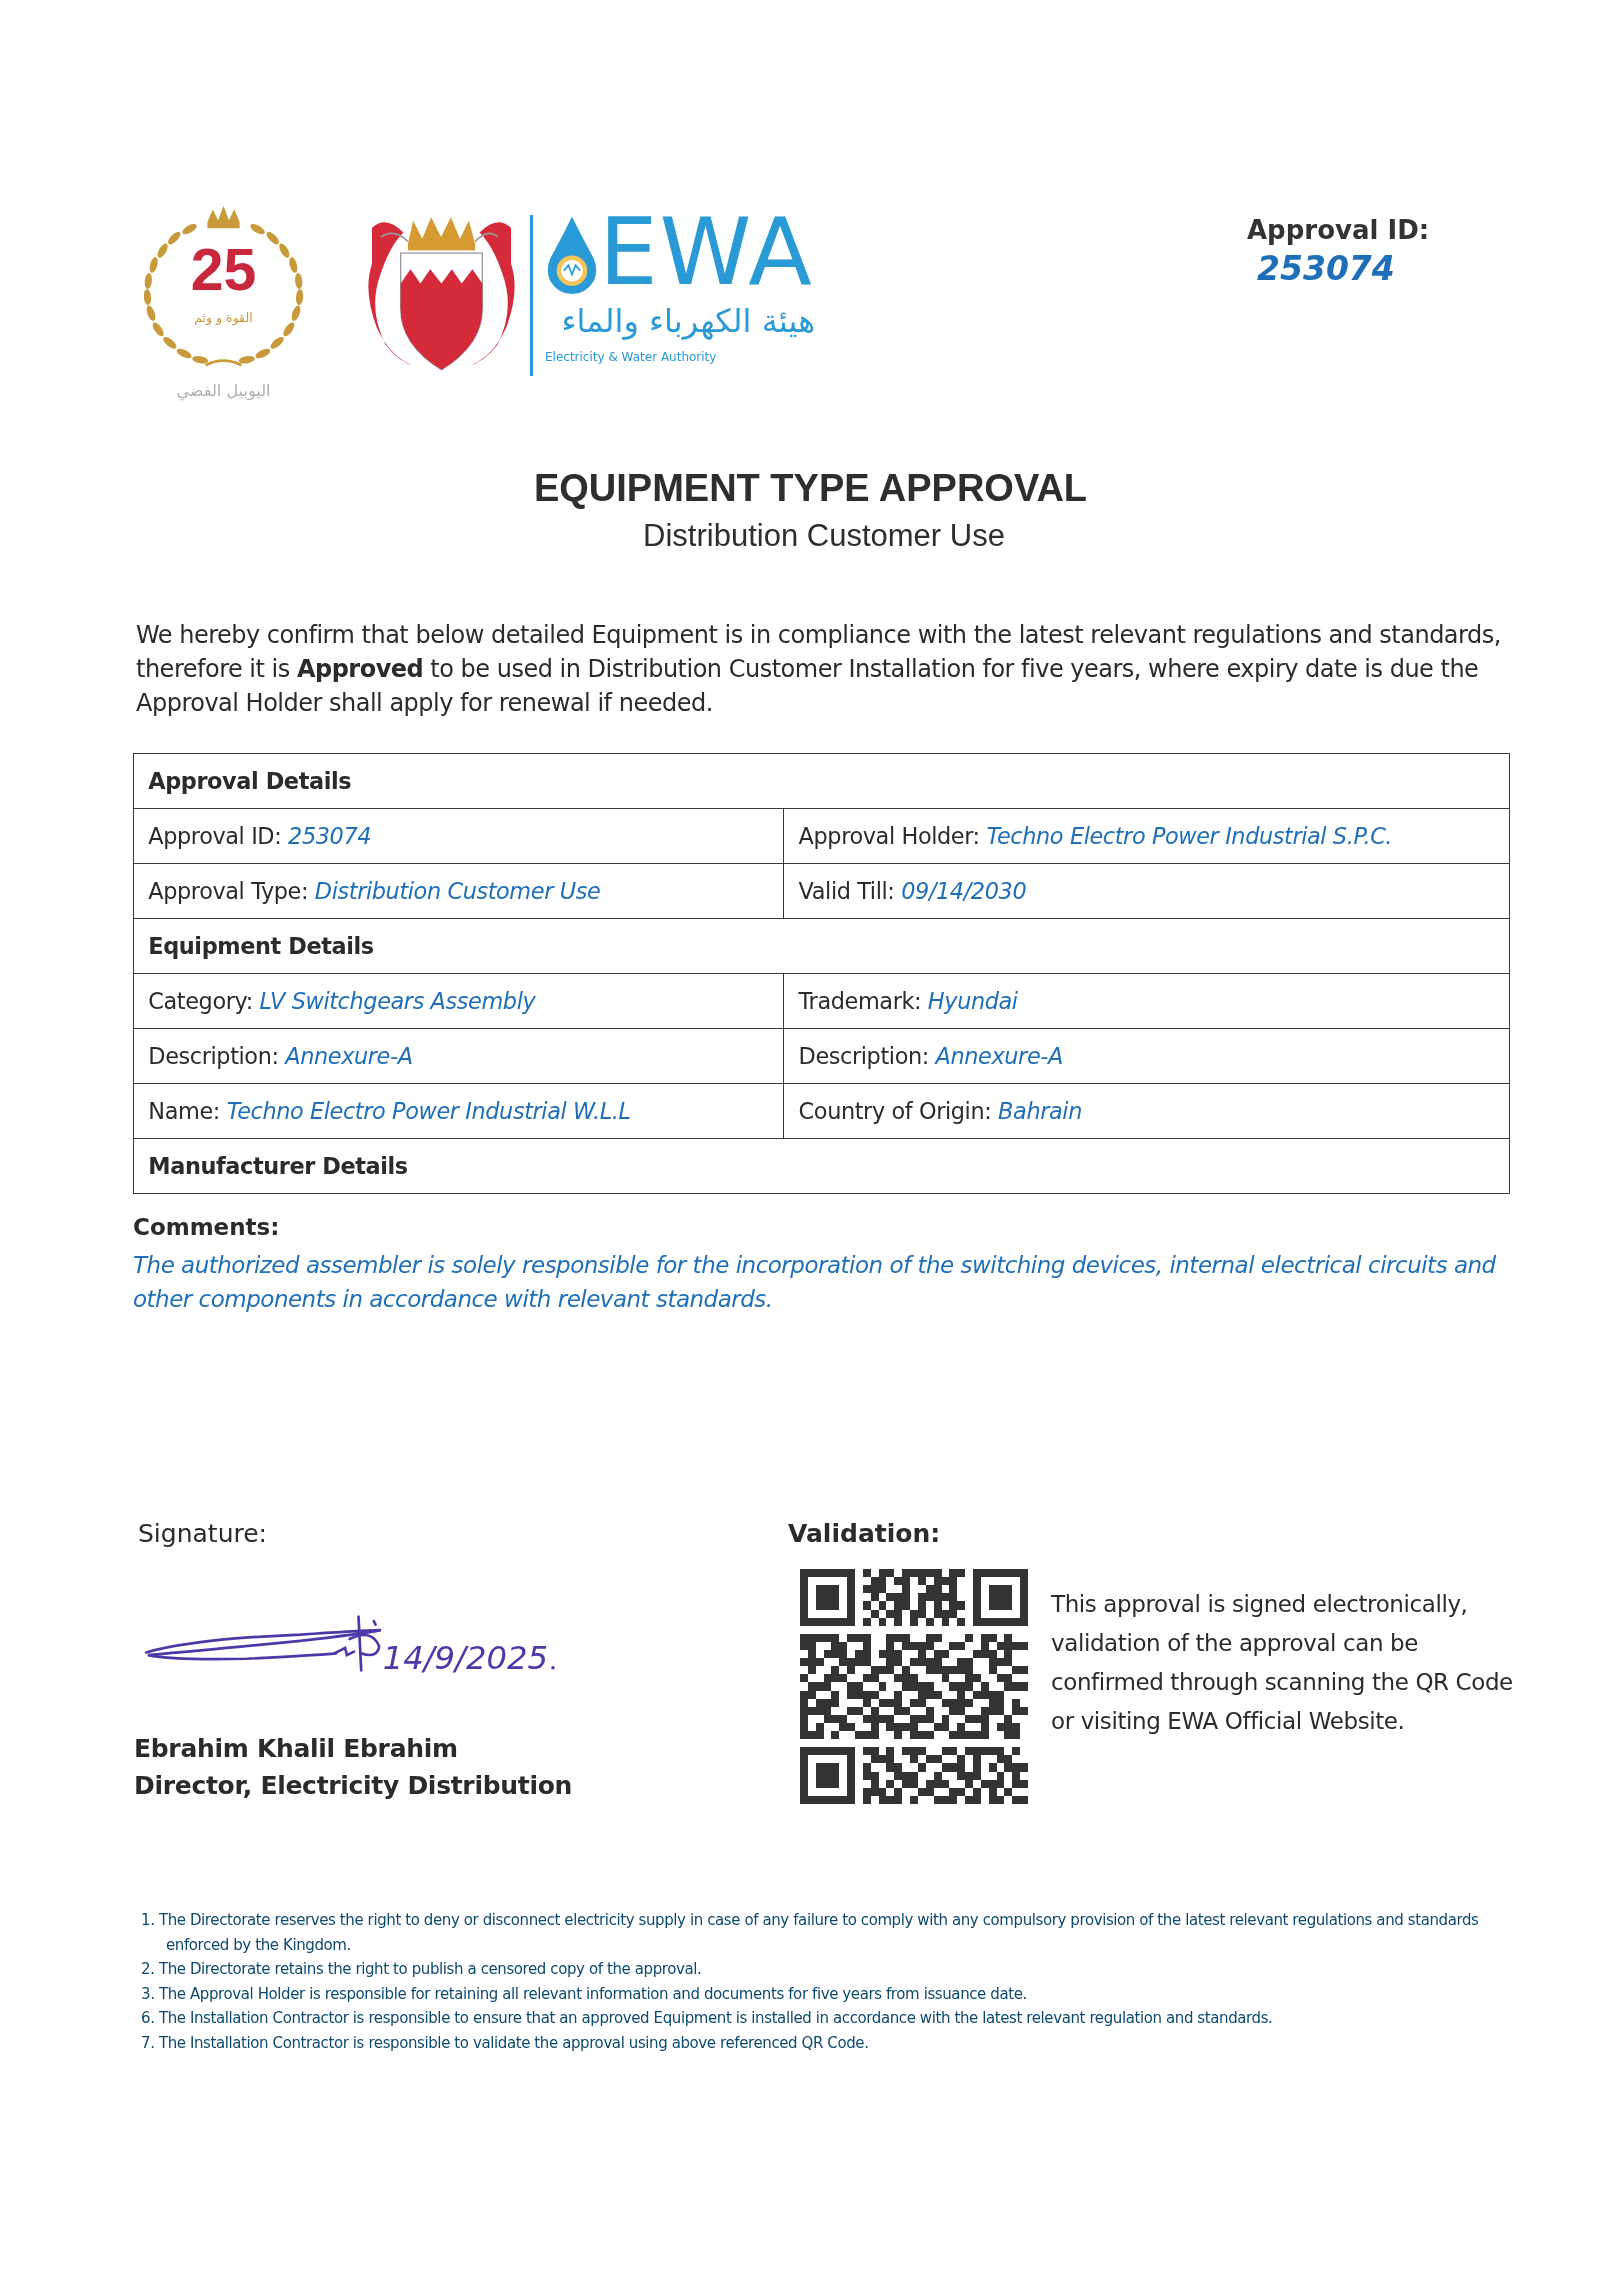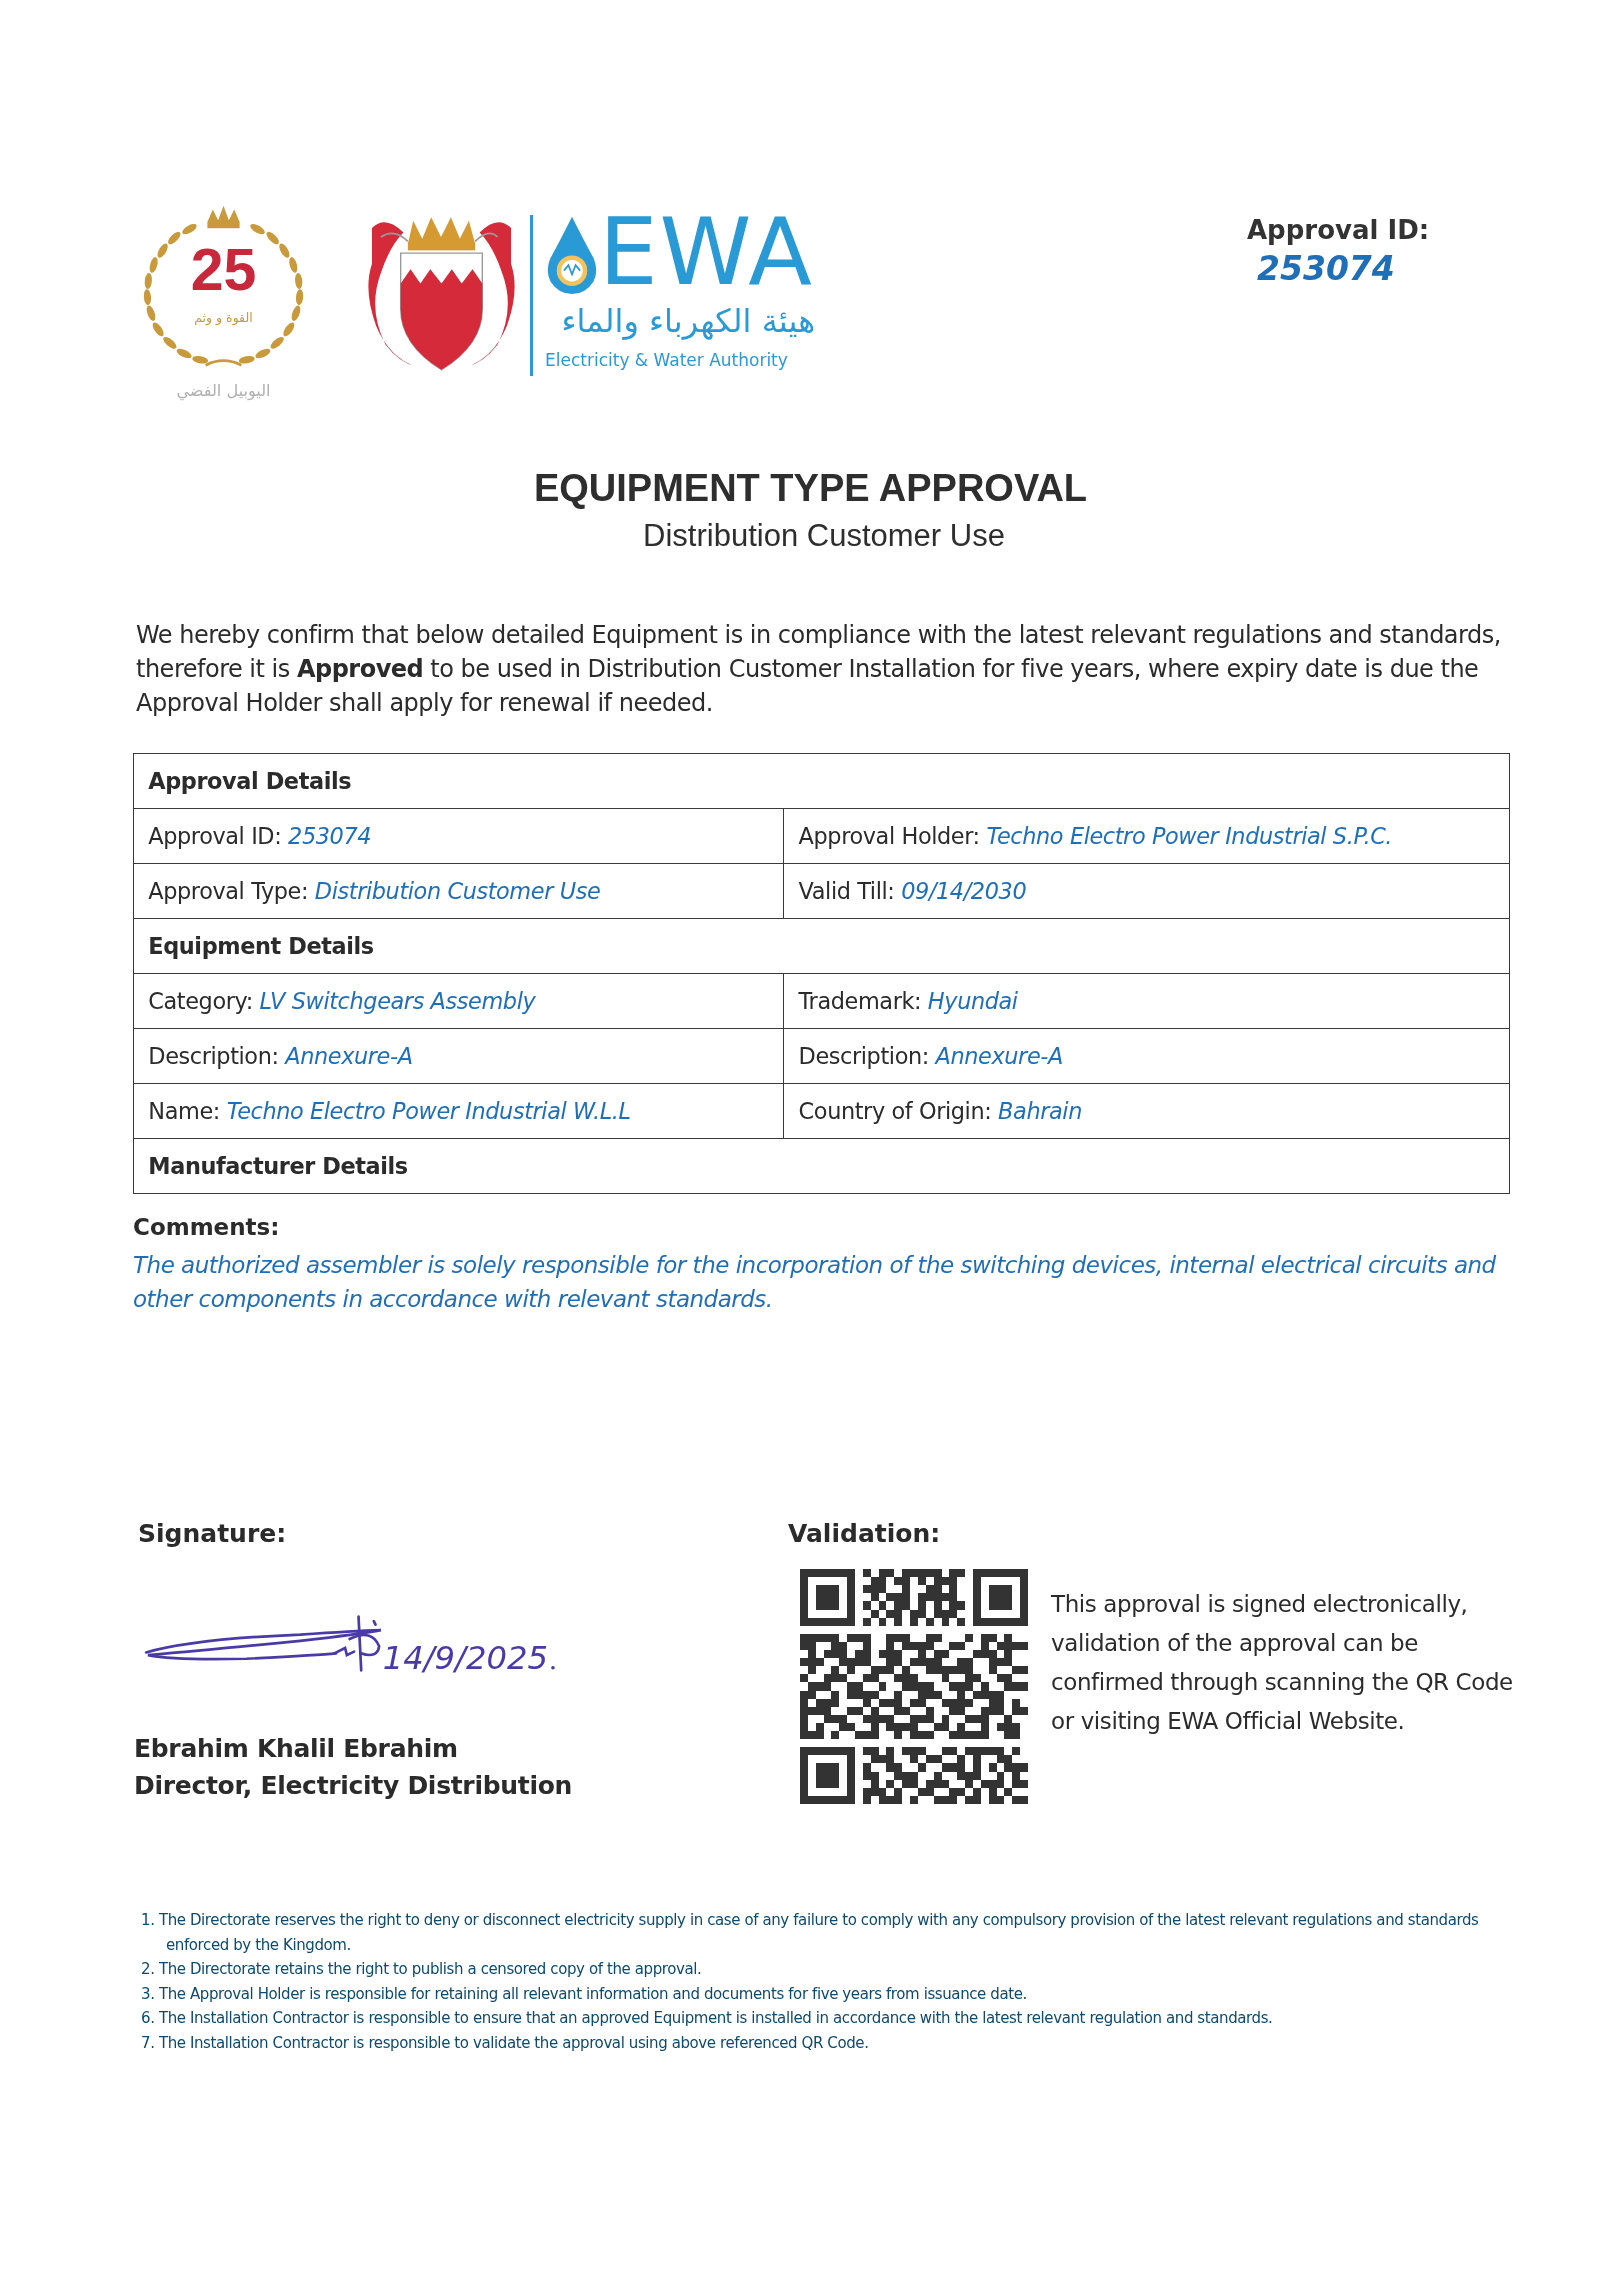--- a/index.html
+++ b/index.html
@@ -10,21 +10,21 @@
   
   .logo25 { left: 134px; top: 204px; width: 179px; height: 206px; }
   .coat { left: 363px; top: 210px; width: 157px; height: 166px; }
   .ewa-divider { left: 530px; top: 215px; width: 2.7px; height: 161px; background: #2a9ad6; }
   .ewa-block { left: 545px; top: 211px; width: 287px; height: 170px; }
   .ewa-word { position: absolute; left: 54px; top: -5.4px; font-size: 93px; color: #2a9ad6;
               font-family: "DejaVu Sans", sans-serif; font-weight: normal; letter-spacing: 1.8px; line-height: 1; }
   .ewa-drop { position: absolute; left: 0; top: 3.6px; width: 54px; height: 79px; }
   .ewa-arabic { position: absolute; left: 0; top: 91px; width: 270px; 
                 font-size: 32px; color: #2a9ad6; font-family: "DejaVu Sans", sans-serif; direction: rtl; }
-  .ewa-en { position: absolute; left: 0; top: 139px; font-size: 17px; color: #2a9ad6;
+  .ewa-en { position: absolute; left: 0; top: 139px; font-size: 12px; color: #2a9ad6;
             font-family: "DejaVu Sans", sans-serif; white-space: nowrap; }
 
   .top-id-label { left: 1247px; top: 215px; font-size: 26px; font-weight: bold; color: #333;
                   font-family: "DejaVu Sans", sans-serif; }
   .top-id-value { left: 1257px; top: 249px; font-size: 33px; font-weight: bold; font-style: italic;
                   color: #1e6fb8; font-family: "DejaVu Sans", sans-serif; }
 
   
   .title { left: 0; width: 1621px; top: 467px; text-align: center; font-size: 38px; font-weight: bold;
            color: #2e2e2e; font-family: "Liberation Sans", sans-serif; }
@@ -45,21 +45,21 @@
   .details .lbl { color: #2b2b2b; }
   .details .val { color: #1e6fb8; font-style: italic; }
 
   
   .comments-label { left: 133px; top: 1214px; font-size: 23px; font-weight: bold; color: #2b2b2b;
                     font-family: "DejaVu Sans", sans-serif; }
   .comments-text { left: 133px; top: 1248px; width: 1379px; font-size: 23px; line-height: 34px; font-style: italic;
                    color: #1e6fb8; font-family: "DejaVu Sans", sans-serif; letter-spacing: -0.5px; }
 
   
-  .sig-label { left: 138px; top: 1519px; font-size: 25px; font-weight: bold; color: #2b2b2b;
+  .sig-label { left: 138px; top: 1519px; font-size: 25px; font-weight: normal; color: #2b2b2b;
                font-family: "DejaVu Sans", sans-serif; }
   .sig-svg { left: 139px; top: 1603px; width: 448px; height: 90px; }
   .sig-name { left: 134px; top: 1730px; font-size: 25px; font-weight: bold; color: #2b2b2b; line-height: 37px;
               font-family: "DejaVu Sans", sans-serif; letter-spacing: -0.3px; }
 
   
   .val-label { left: 788px; top: 1519px; font-size: 25px; font-weight: bold; color: #2b2b2b;
                font-family: "DejaVu Sans", sans-serif; }
   .qr { left: 800px; top: 1569px; width: 228px; height: 235px; }
   .val-text { left: 1051px; top: 1585px; width: 466px; font-size: 23px; line-height: 39px; color: #2b2b2b;

